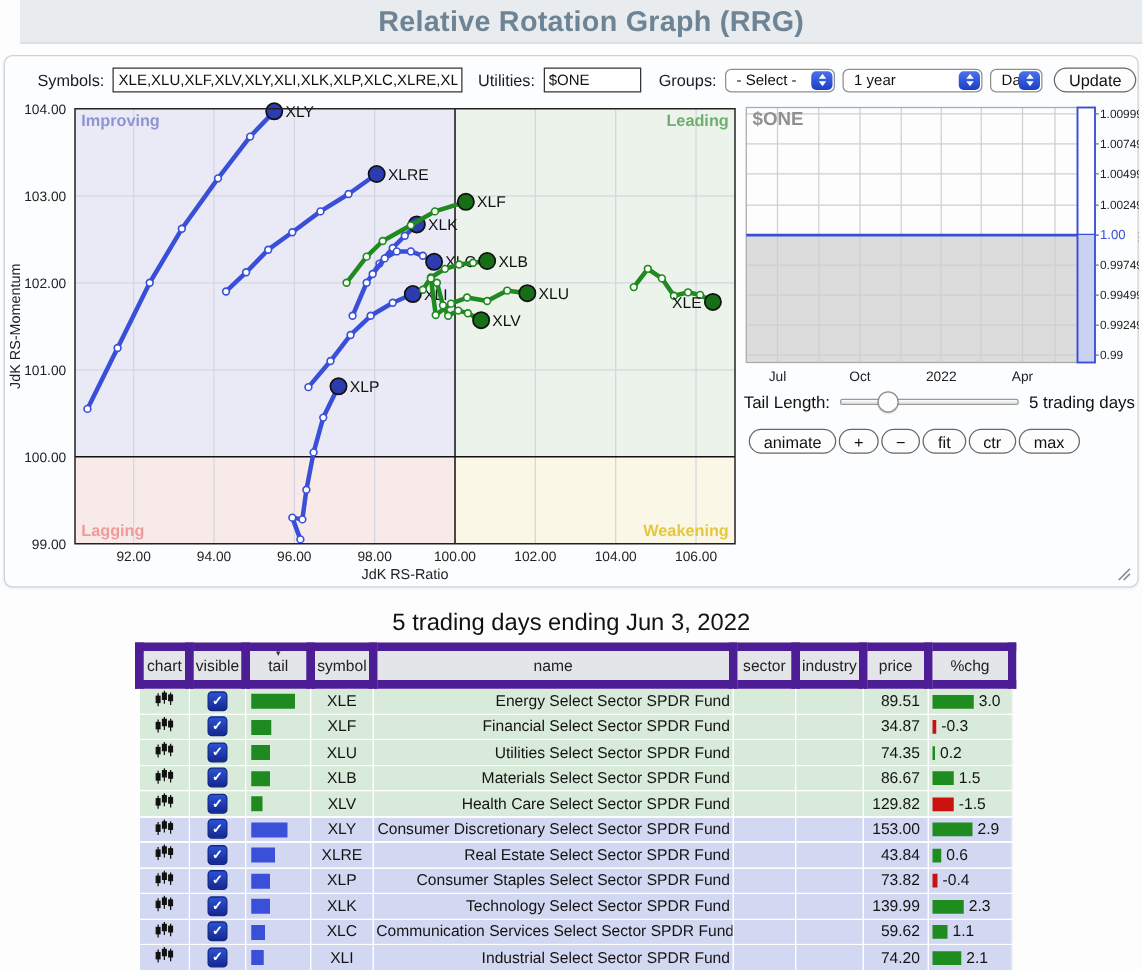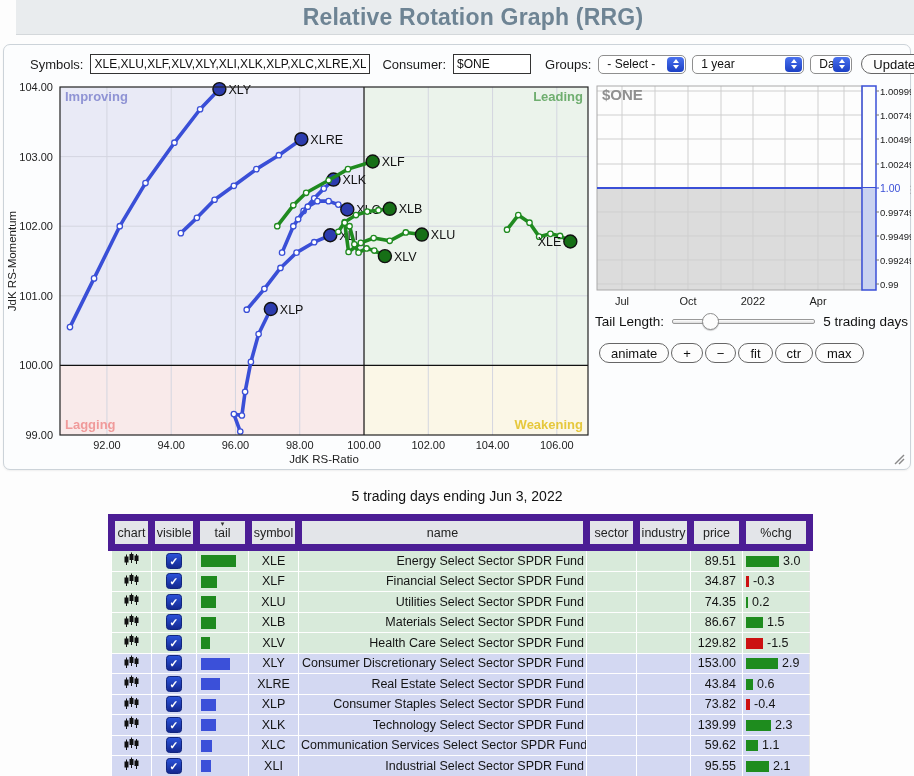--- a/index.html
+++ b/index.html
@@ -47,21 +47,21 @@
             border:1px solid #999;border-radius:2px;}
   #slider .thumb{position:absolute;left:30px;top:0px;width:15px;height:15px;border-radius:50%;
             background:#fdfdfd;border:1px solid #8e8e8e;box-shadow:0 1px 1px rgba(0,0,0,.2);}
   
   #btn-row{position:absolute;left:595px;top:298px;width:310px;display:flex;gap:2px;}
   #btn-row .pill-btn{min-width:26px;}
   
   #resize-handle{position:absolute;right:5px;bottom:4px;}
   
   #caption{position:absolute;left:0;top:488px;width:914px;text-align:center;
-           font-size:14px;color:#111;}
+           font-size:19px;color:#111;}
   #tablewrap{position:absolute;left:108px;top:514px;}
   table{border-collapse:collapse;table-layout:fixed;width:698px;font-size:12.5px;color:#141414;
         border:1px solid #e3e3e3;}
   th{background:#e3e5e9;font-weight:400;height:21px;border:7px solid #4c1d95;
      position:relative;font-size:12.5px;color:#222;}
   th .sort{position:absolute;top:-1px;left:50%;transform:translateX(-50%);
      font-size:7px;color:#333;line-height:7px;}
   td{height:19.5px;padding:0 2px;border-left:1px solid rgba(255,255,255,.85);
      border-top:1px solid rgba(255,255,255,.55);overflow:hidden;white-space:nowrap;}
   tr.g td{background:#d8eada;} tr.b td{background:#d3d8f2;} tr.n td{background:#ffffff;}
@@ -83,21 +83,21 @@
 
   <div id="top-strip">
     <div id="page-title">Relative Rotation Graph (RRG)</div>
   </div>
 
   <div id="panel">
 
     <div id="toolbar">
       <span class="tb-label">Symbols:</span>
       <input id="symbols-input" class="tb-input" type="text" value="XLE,XLU,XLF,XLV,XLY,XLI,XLK,XLP,XLC,XLRE,XLB" style="">
-      <span class="tb-label" style="margin-left:6px">Consumer:</span>
+      <span class="tb-label" style="margin-left:6px">Utilities:</span>
       <input id="benchmark-input" class="tb-input" type="text" value="$ONE" style="">
       <span class="tb-label" style="margin-left:8px">Groups:</span>
       <div id="groups-select" class="mac-select">
         <span>- Select -</span>
         <span class="stepper">
             <i class="tri-up"></i>
             <i class="tri-down"></i>
           </span>
       </div>
       <div id="range-select" class="mac-select">
@@ -585,21 +585,21 @@
                   <line x1="12.5" y1="2" x2="12.5" y2="12"></line>
                   <rect x="11" y="4" width="3" height="4.5"></rect>
                 </g>
               </svg></td>
             <td class="c-vis"><span class="checkbox">✓</span></td>
             <td class="c-tail"><span class="tailbar blue" style="width: 10px;"></span></td>
             <td class="c-sym">XLI</td>
             <td class="c-name">Industrial Select Sector SPDR Fund</td>
             <td class="c-sector"></td>
             <td class="c-industry"></td>
-            <td class="c-price">95.55</td>
+            <td class="c-price">74.20</td>
             <td class="c-chg"><span class="chgbar up" style="width: 23px;"></span><span>2.1</span></td>
           </tr>
           <tr class="n">
             <td class="c-chart"><svg width="15" height="14" viewBox="0 0 15 14">
                 <g stroke="#111" fill="#111" stroke-width="1">
                   <line x1="2.5" y1="2.5" x2="2.5" y2="13"></line>
                   <rect x="1" y="5" width="3" height="5"></rect>
                   <line x1="7.5" y1="0.5" x2="7.5" y2="11"></line>
                   <rect x="6" y="2.5" width="3" height="5"></rect>
                   <line x1="12.5" y1="2" x2="12.5" y2="12"></line>

